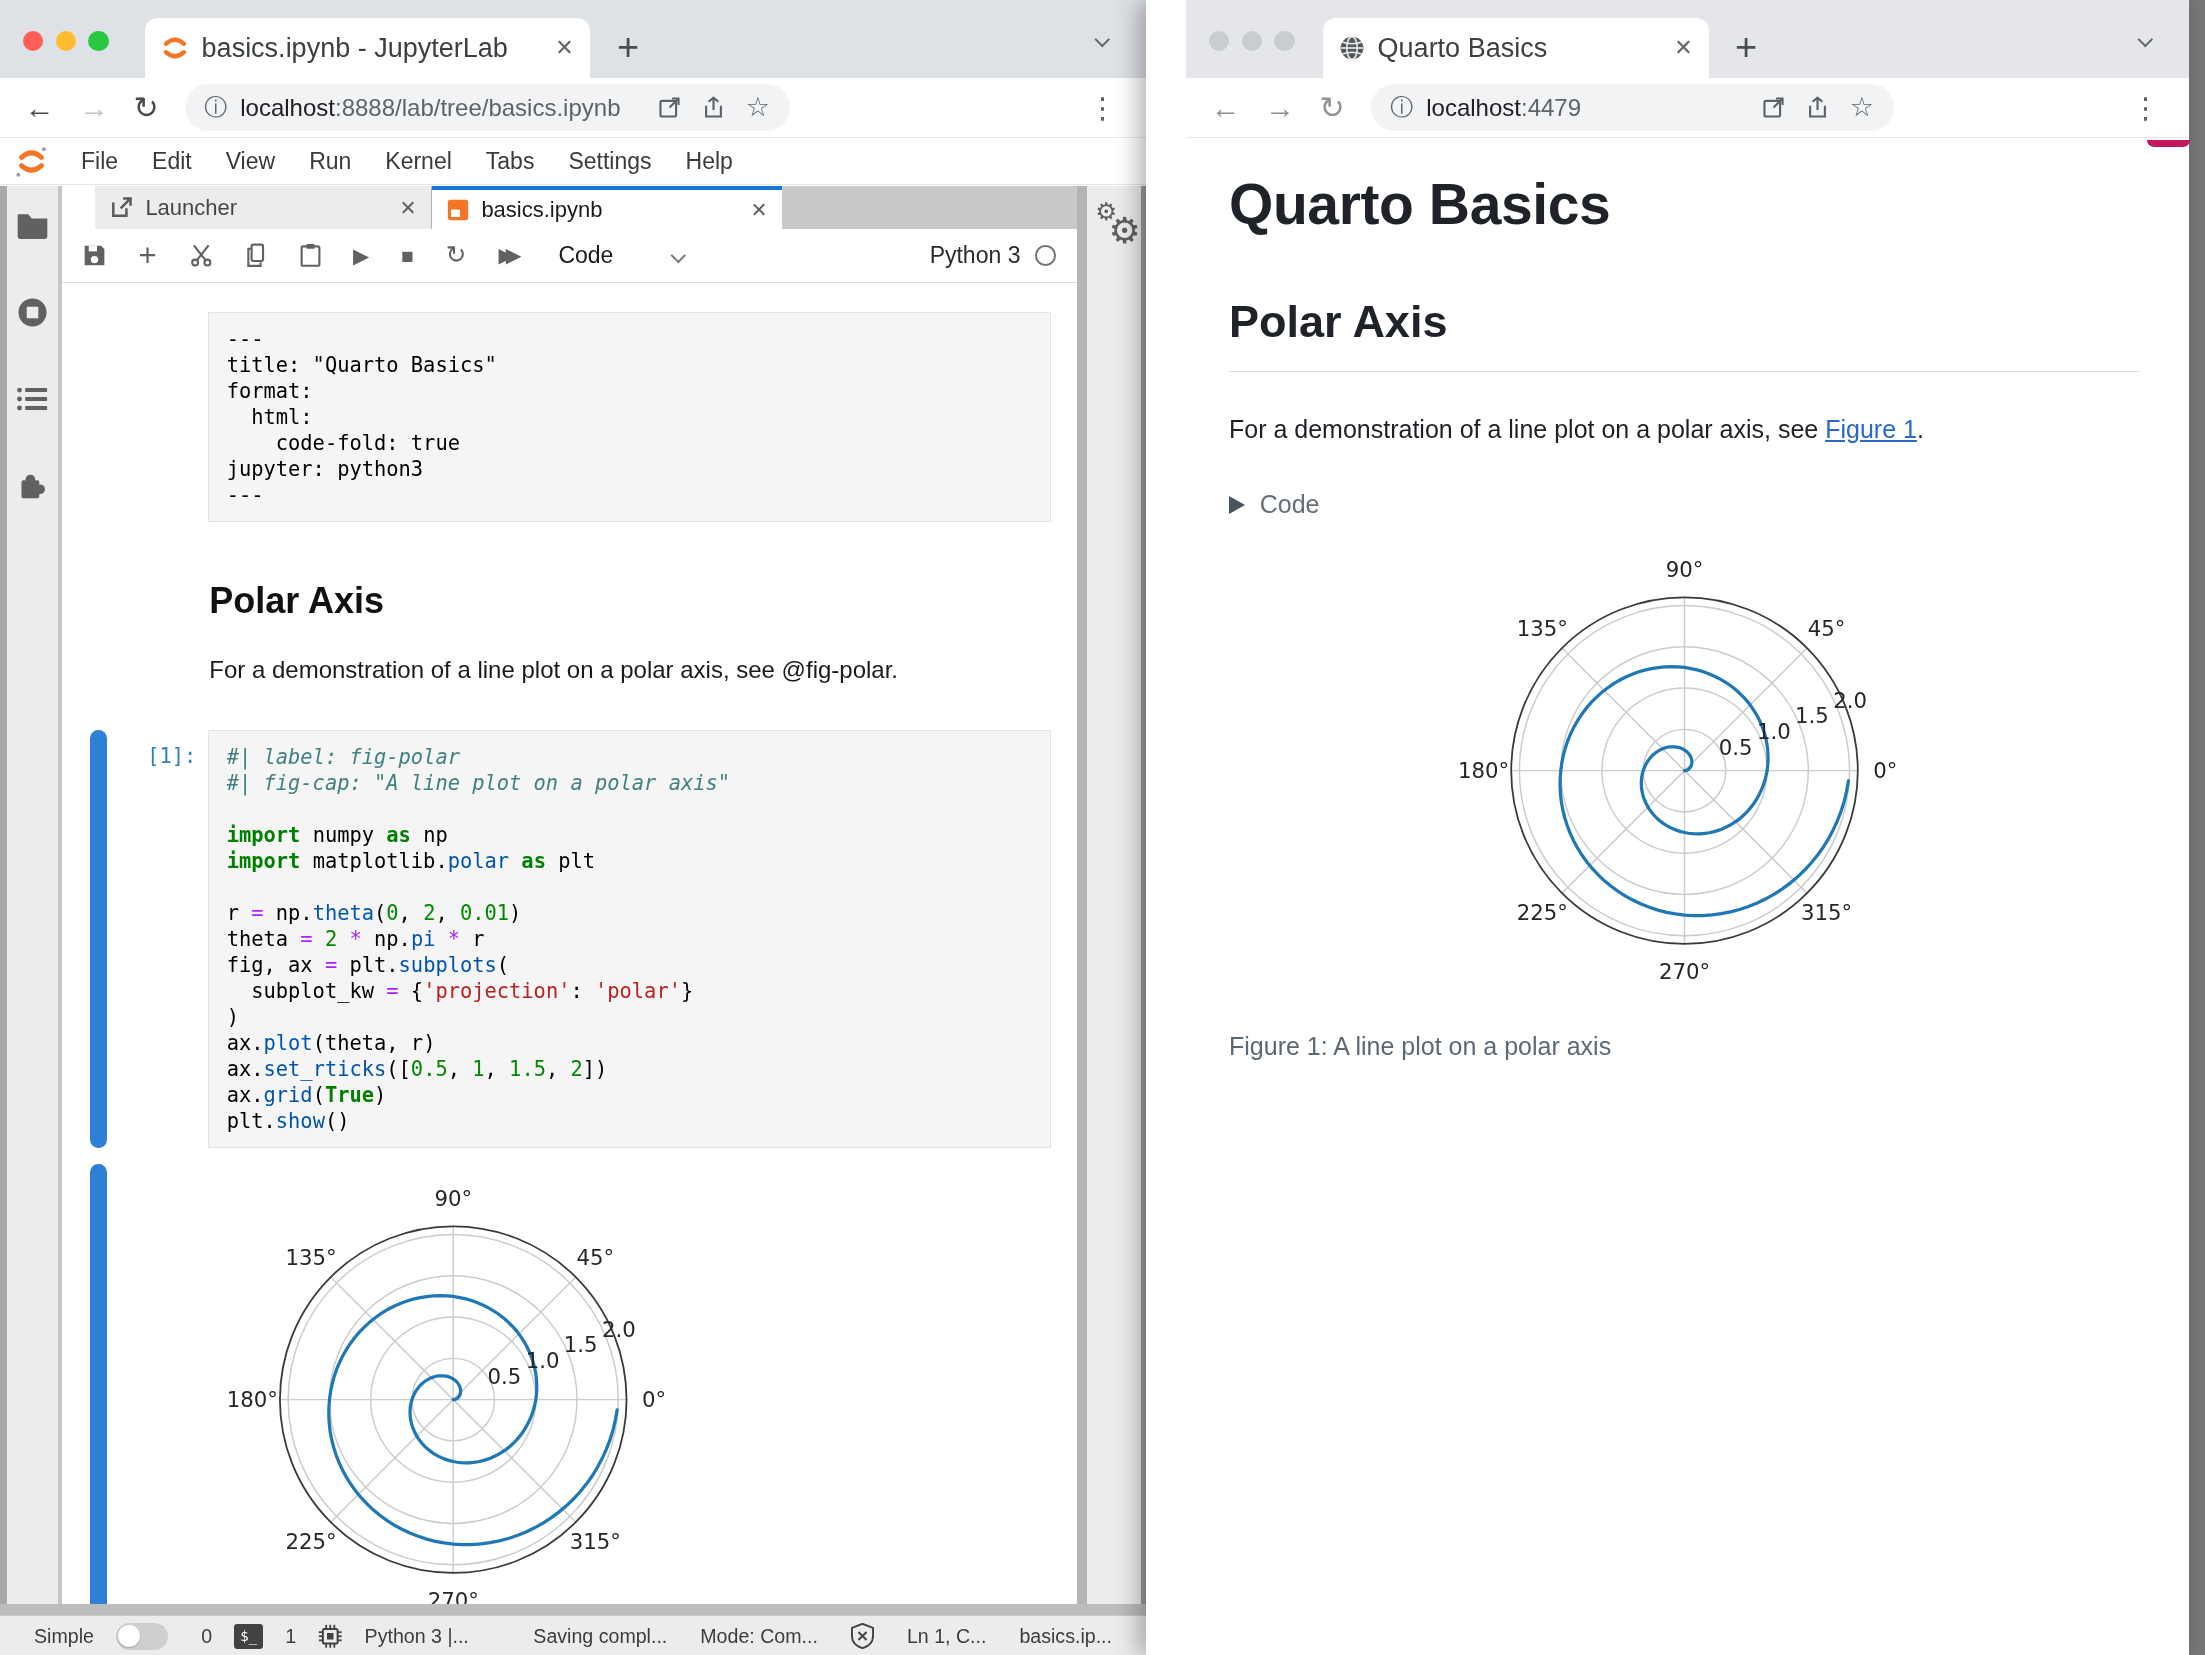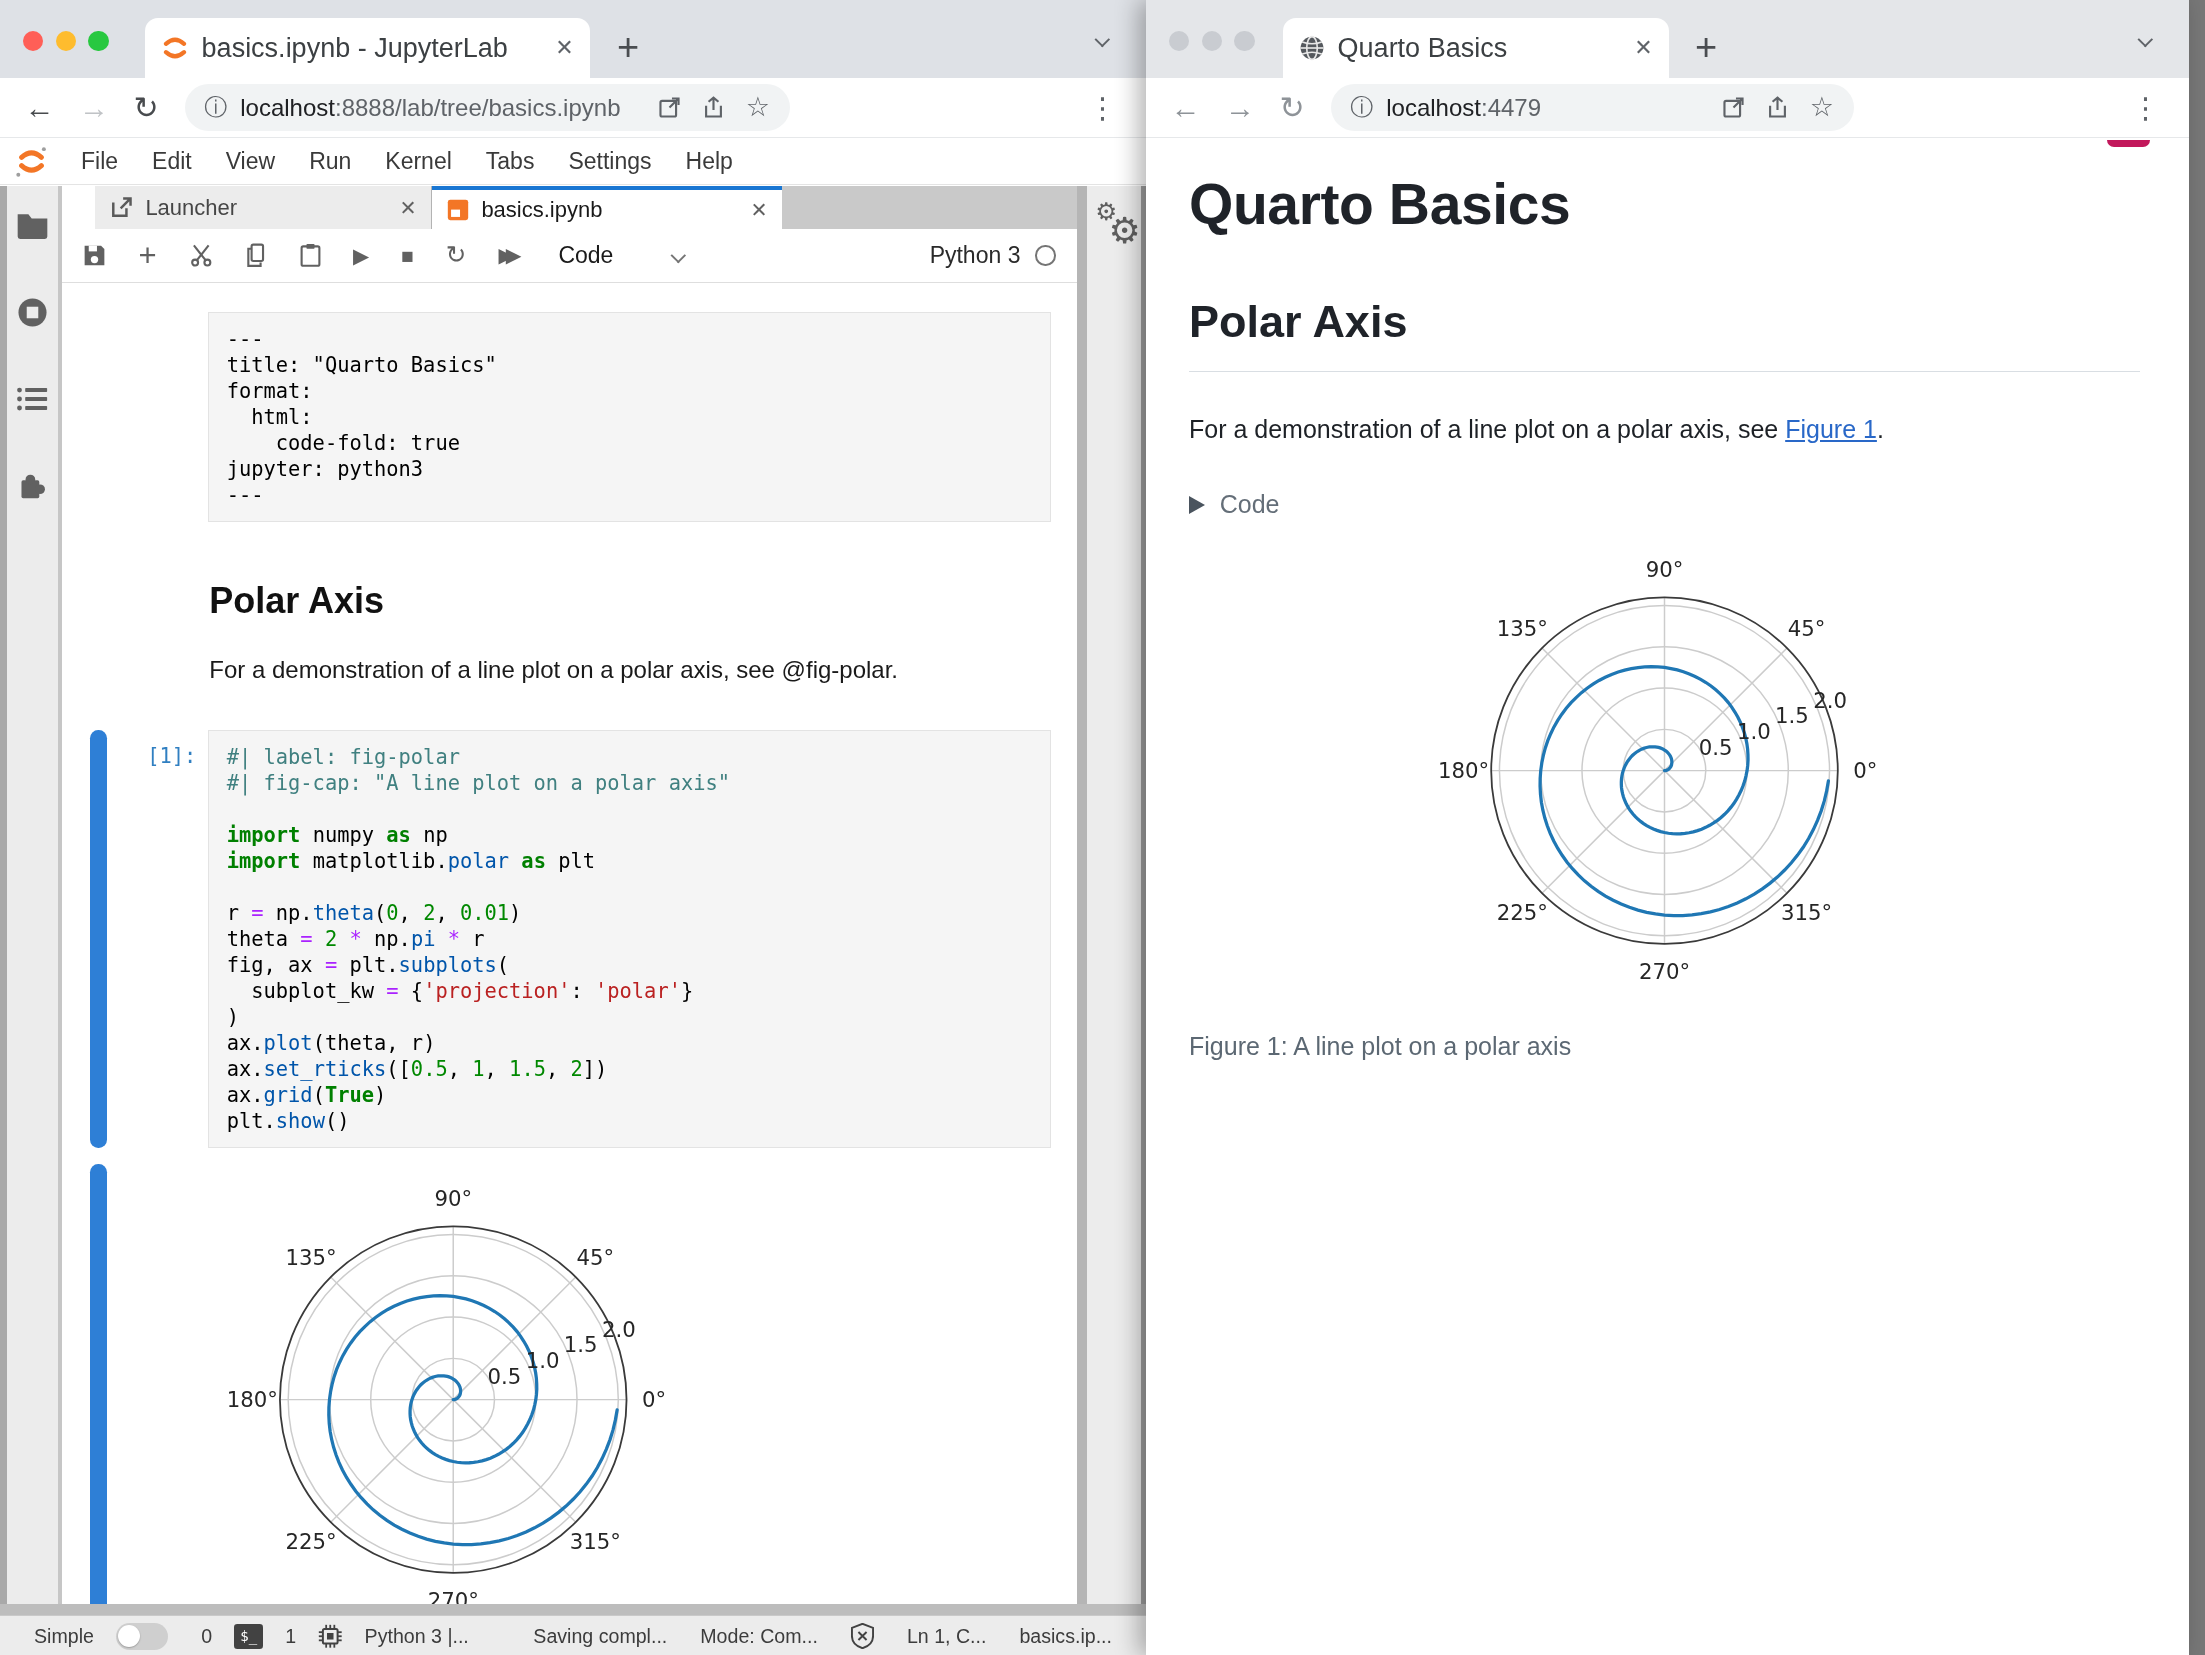--- a/index.html
+++ b/index.html
@@ -3,21 +3,21 @@
 <meta charset="utf-8">
 <style>
   * { margin:0; padding:0; box-sizing:border-box; }
   html,body { background:#666; }
   .screen { position:relative; width:2205px; height:1656px; overflow:hidden;
             font-family:"Liberation Sans", sans-serif; background:#777; }
 
   
   .window { position:absolute; top:0; height:1656px; background:#fff; }
   .win-left { left:0; width:1146px; }
-  .win-right { left:1146px; width:1043px; box-shadow:-8.2px 0 23px rgba(0,0,0,.30); }
+  .win-right { left:1146px; width:1043px; box-shadow:-8.2px 0 23px rgba(0,0,0,.30);padding-left:40px; }
   .tabstrip { position:relative; height:78px; background:#dee1e6; }
   .win-right .tabstrip { background:#e4e6e9; }
   .lights { position:absolute; left:23px; top:31px; display:flex; gap:12.3px; }
   .light { width:20.4px; height:20.4px; border-radius:50%; }
   .l-red{background:#ff5f57;} .l-yellow{background:#febc2e;} .l-green{background:#28c840;}
   .l-gray{background:#c9ccd1;}
   .btab { position:absolute; top:18px; height:60px; background:#fff;
           border-radius:13px 13px 0 0; display:flex; align-items:center;
           padding:0 16.3px; gap:12.3px; }
   .btab-title { flex:1; font-size:27px; color:#3c4043; white-space:nowrap; overflow:hidden; }
@@ -88,21 +88,21 @@
   .yaml-pre { white-space:pre; }
   .md-cell { flex:1; padding:3.3px 0 0 1.6px; }
   .md-cell h2 { font-size:36px; font-weight:700; color:#111; margin:11.4px 0 34px; }
   .md-cell p { font-size:24px; color:#1a1a1a; }
   .cl { min-height:26px; white-space:pre; }
   .cl .kw { color:#008000; font-weight:bold; }
   .cl .pr { color:#0055aa; }
   .cl .nm { color:#008800; }
   .cl .op { color:#aa22ff; }
   .cl .st { color:#ba2121; }
-  .cl .cm { color:#408080; }
+  .cl .cm { color:#408080; font-style:italic; }
   .cl .pl { color:#000; }
   .gap52 { height:43px; } .gap56 { height:46px; } .gap20 { height:16.3px; }
   .out-fig { padding-top:4.9px; }
 
   .dock-strip { position:absolute; bottom:41px; left:0; right:0; height:11.4px; background:#bdbdbd; }
   .jl-statusbar { position:absolute; bottom:0; left:0; right:0; height:41px;
                   background:#ececec; border-top:1.6px solid #c9c9c9; display:flex;
                   align-items:center; padding:0 34px; gap:22px; font-size:19.6px; color:#3c3c3c; }
   .sb-right { margin-left:auto; display:flex; align-items:center; gap:33px; }
   .toggle { width:52px; height:27px; background:#cfcfcf; border-radius:14px; position:relative; }

